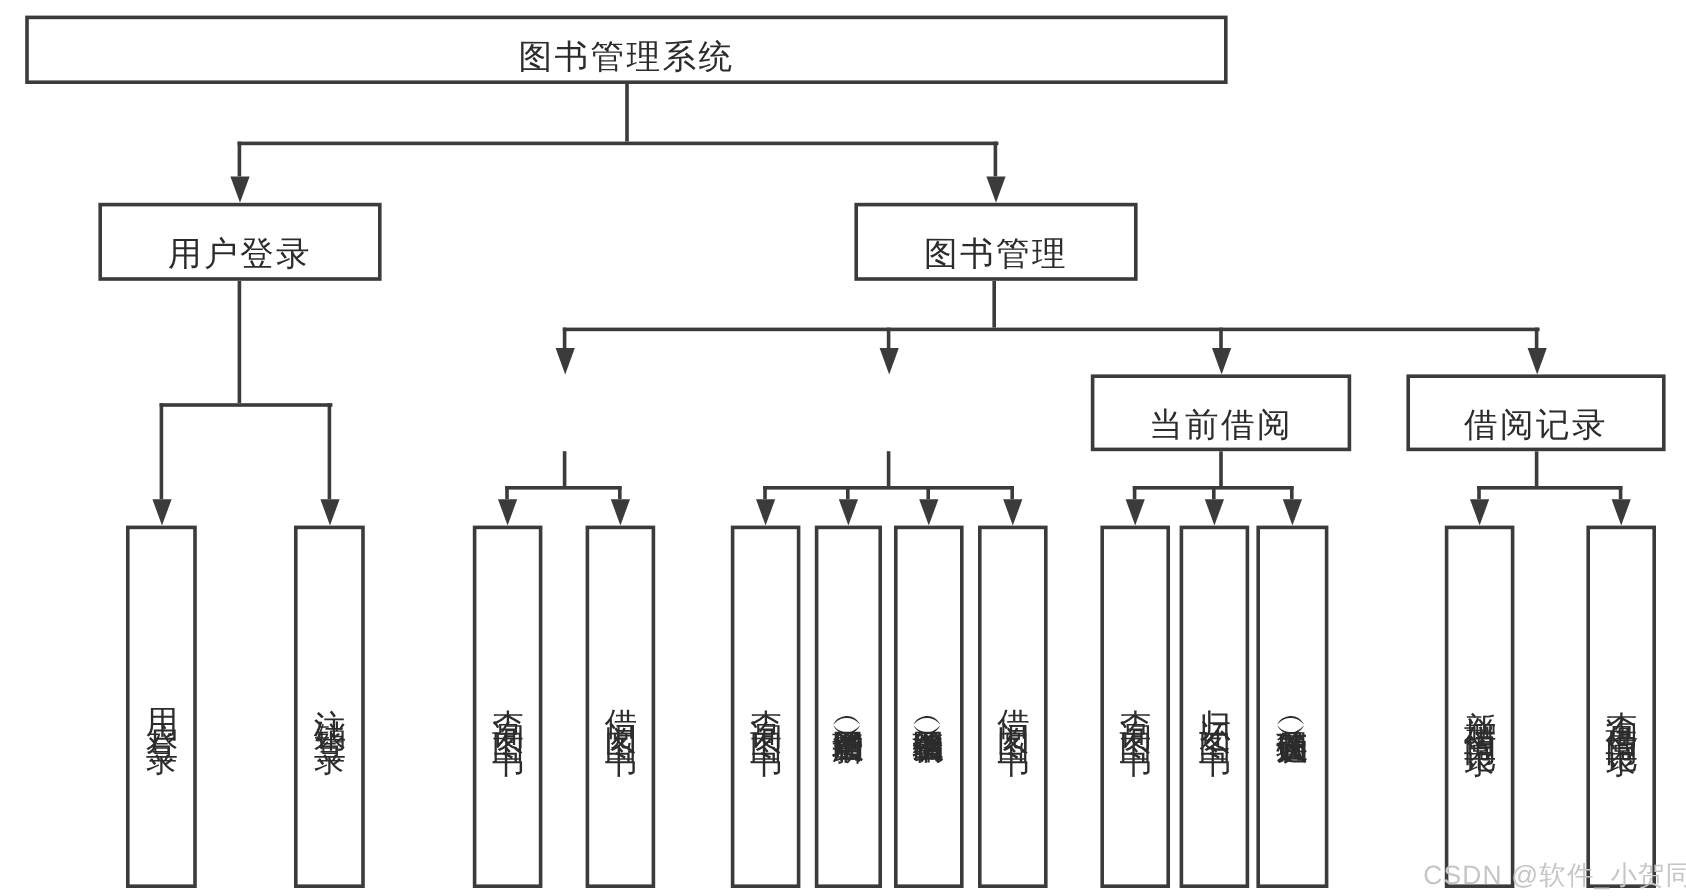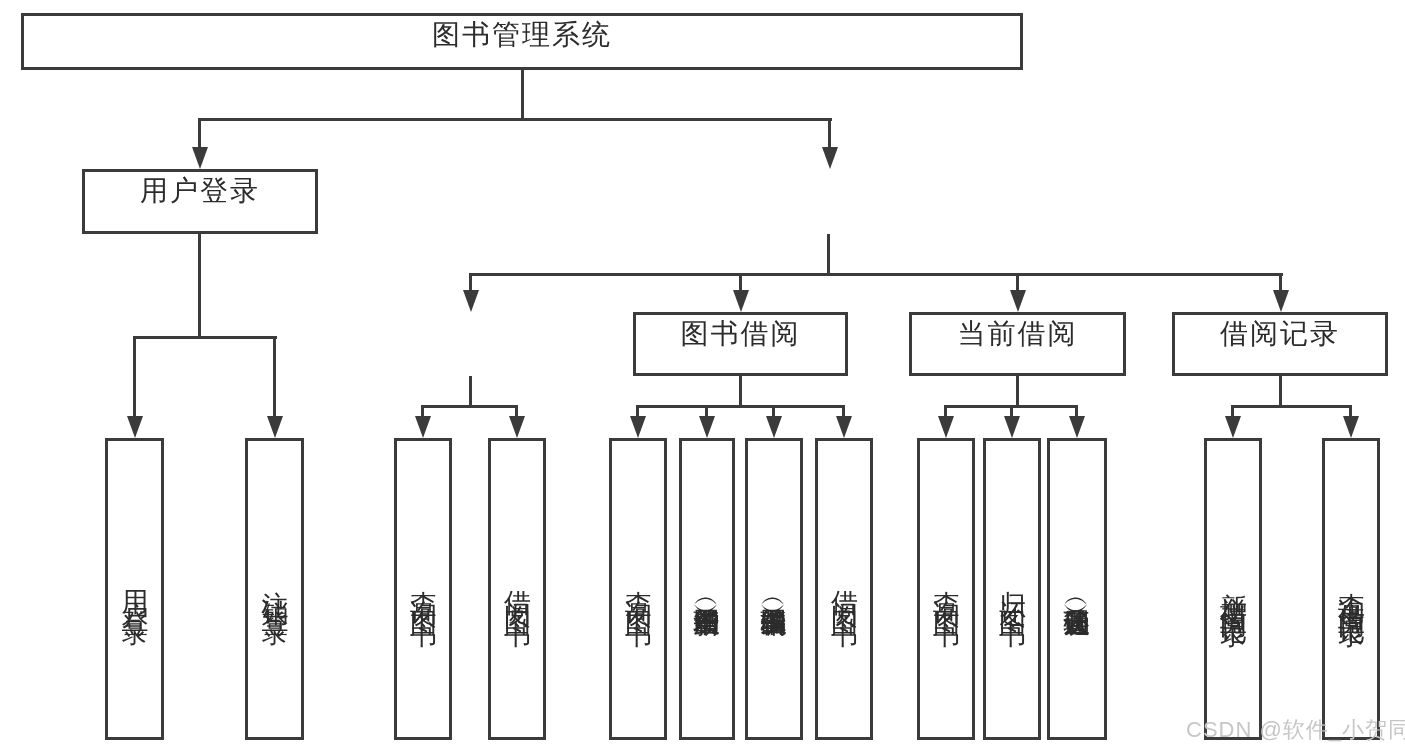--- a/index.html
+++ b/index.html
@@ -10,21 +10,21 @@
     background: #ffffff;
     font-family: "Liberation Sans", sans-serif;
     overflow: hidden;
   }
   .box {
     position: absolute;
     box-sizing: border-box;
     background: #ffffff;
     border: 3px solid #3b3b3b;
     display: flex;
-    align-items: flex-start;
+    align-items: flex-end;
     justify-content: center;
     font-size: 28px;
     letter-spacing: 2px;
     color: #2c2c2c;
     z-index: 2;
   }
   .leaf {
     position: absolute;
     box-sizing: border-box;
     background: #ffffff;
@@ -81,36 +81,36 @@
   </div>
 
   <div class="vline" style="left:521px; top:70px; height:48px;"></div>
   <div class="hline" style="left:198px; top:118px; width:634px;"></div>
   <div class="arrow" style="left:198px; top:118px; height:29px;"></div>
   <div class="arrow" style="left:828px; top:118px; height:29px;"></div>
 
   <div class="box" style="left:82px; top:169px; width:236px; height:65px;">
     <span>用户登录</span>
   </div>
+  <div class="box" style="left:712px; top:169px; width:236px; height:65px;">
+    <span>图书管理</span>
+  </div>
 
   <div class="vline" style="left:198px; top:234px; height:102px;"></div>
   <div class="hline" style="left:133px; top:336px; width:144px;"></div>
   <div class="arrow" style="left:133px; top:336px; height:80px;"></div>
   <div class="arrow" style="left:273px; top:336px; height:80px;"></div>
 
   <div class="vline" style="left:827px; top:234px; height:39px;"></div>
   <div class="hline" style="left:469px; top:273px; width:814px;"></div>
   <div class="arrow" style="left:469px; top:273px; height:17px;"></div>
   <div class="arrow" style="left:739px; top:273px; height:17px;"></div>
   <div class="arrow" style="left:1016px; top:273px; height:17px;"></div>
   <div class="arrow" style="left:1279px; top:273px; height:17px;"></div>
 
-  <div class="box" style="left:633px; top:312px; width:215px; height:64px;">
-    <span>图书借阅</span>
-  </div>
   <div class="box" style="left:909px; top:312px; width:217px; height:64px;">
     <span>当前借阅</span>
   </div>
   <div class="box" style="left:1172px; top:312px; width:216px; height:64px;">
     <span>借阅记录</span>
   </div>
 
   <div class="vline" style="left:469px; top:376px; height:29px;"></div>
   <div class="hline" style="left:421px; top:405px; width:97px;"></div>
   <div class="arrow" style="left:421px; top:405px; height:11px;"></div>

